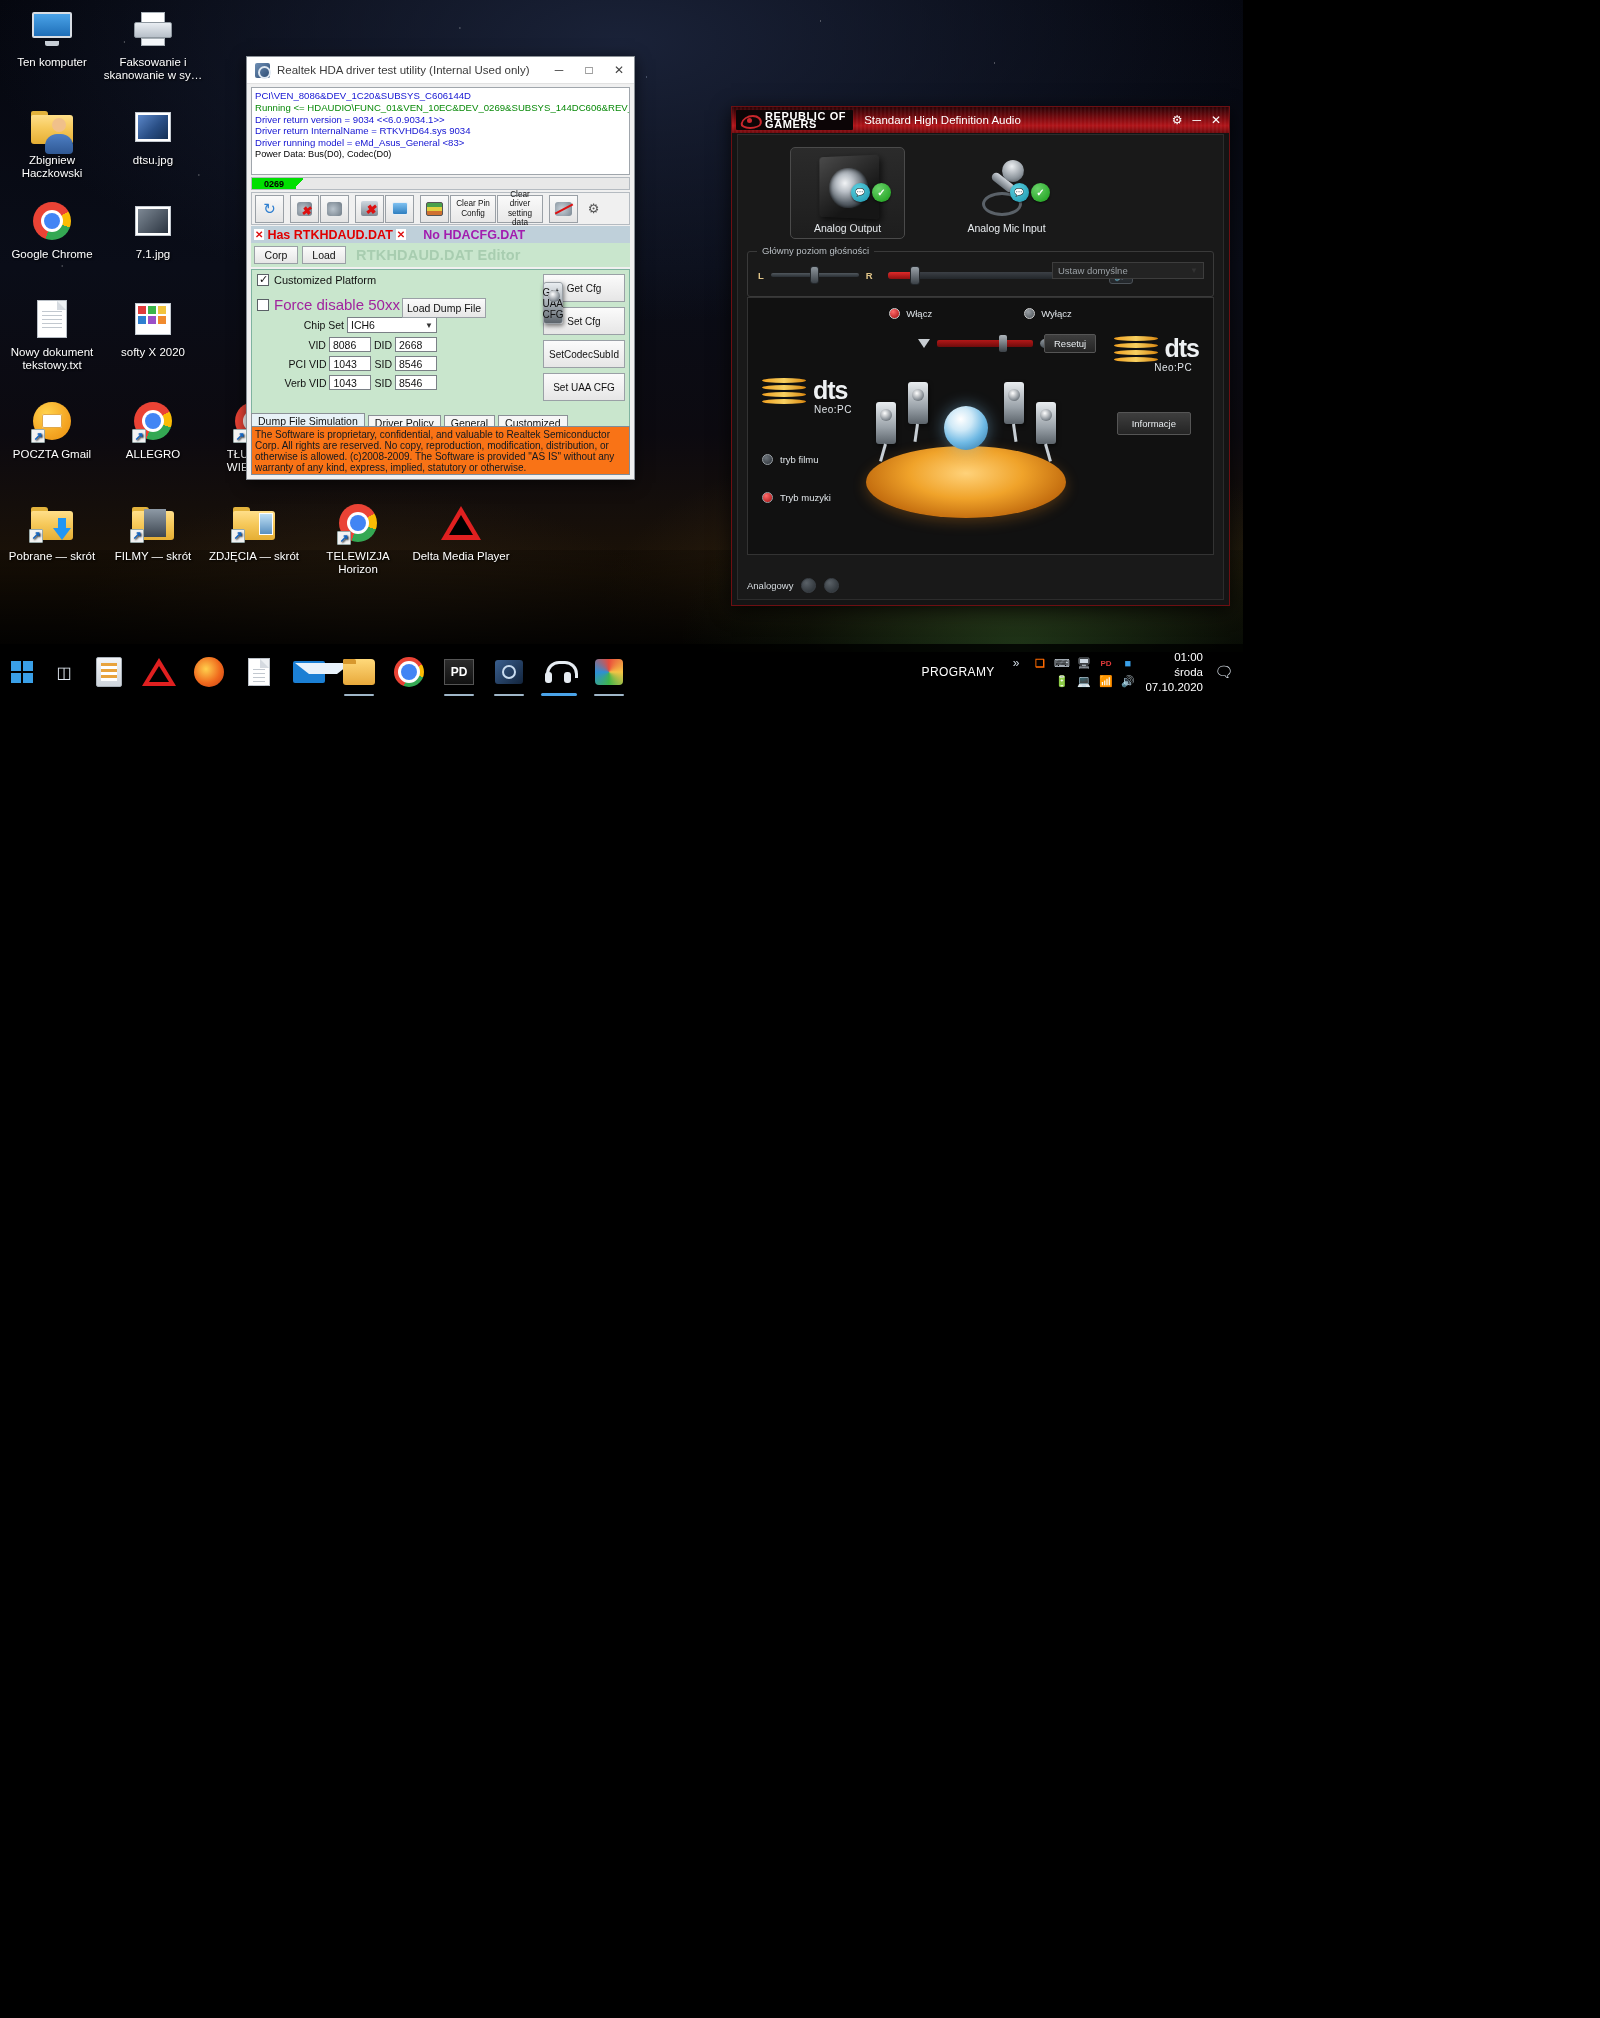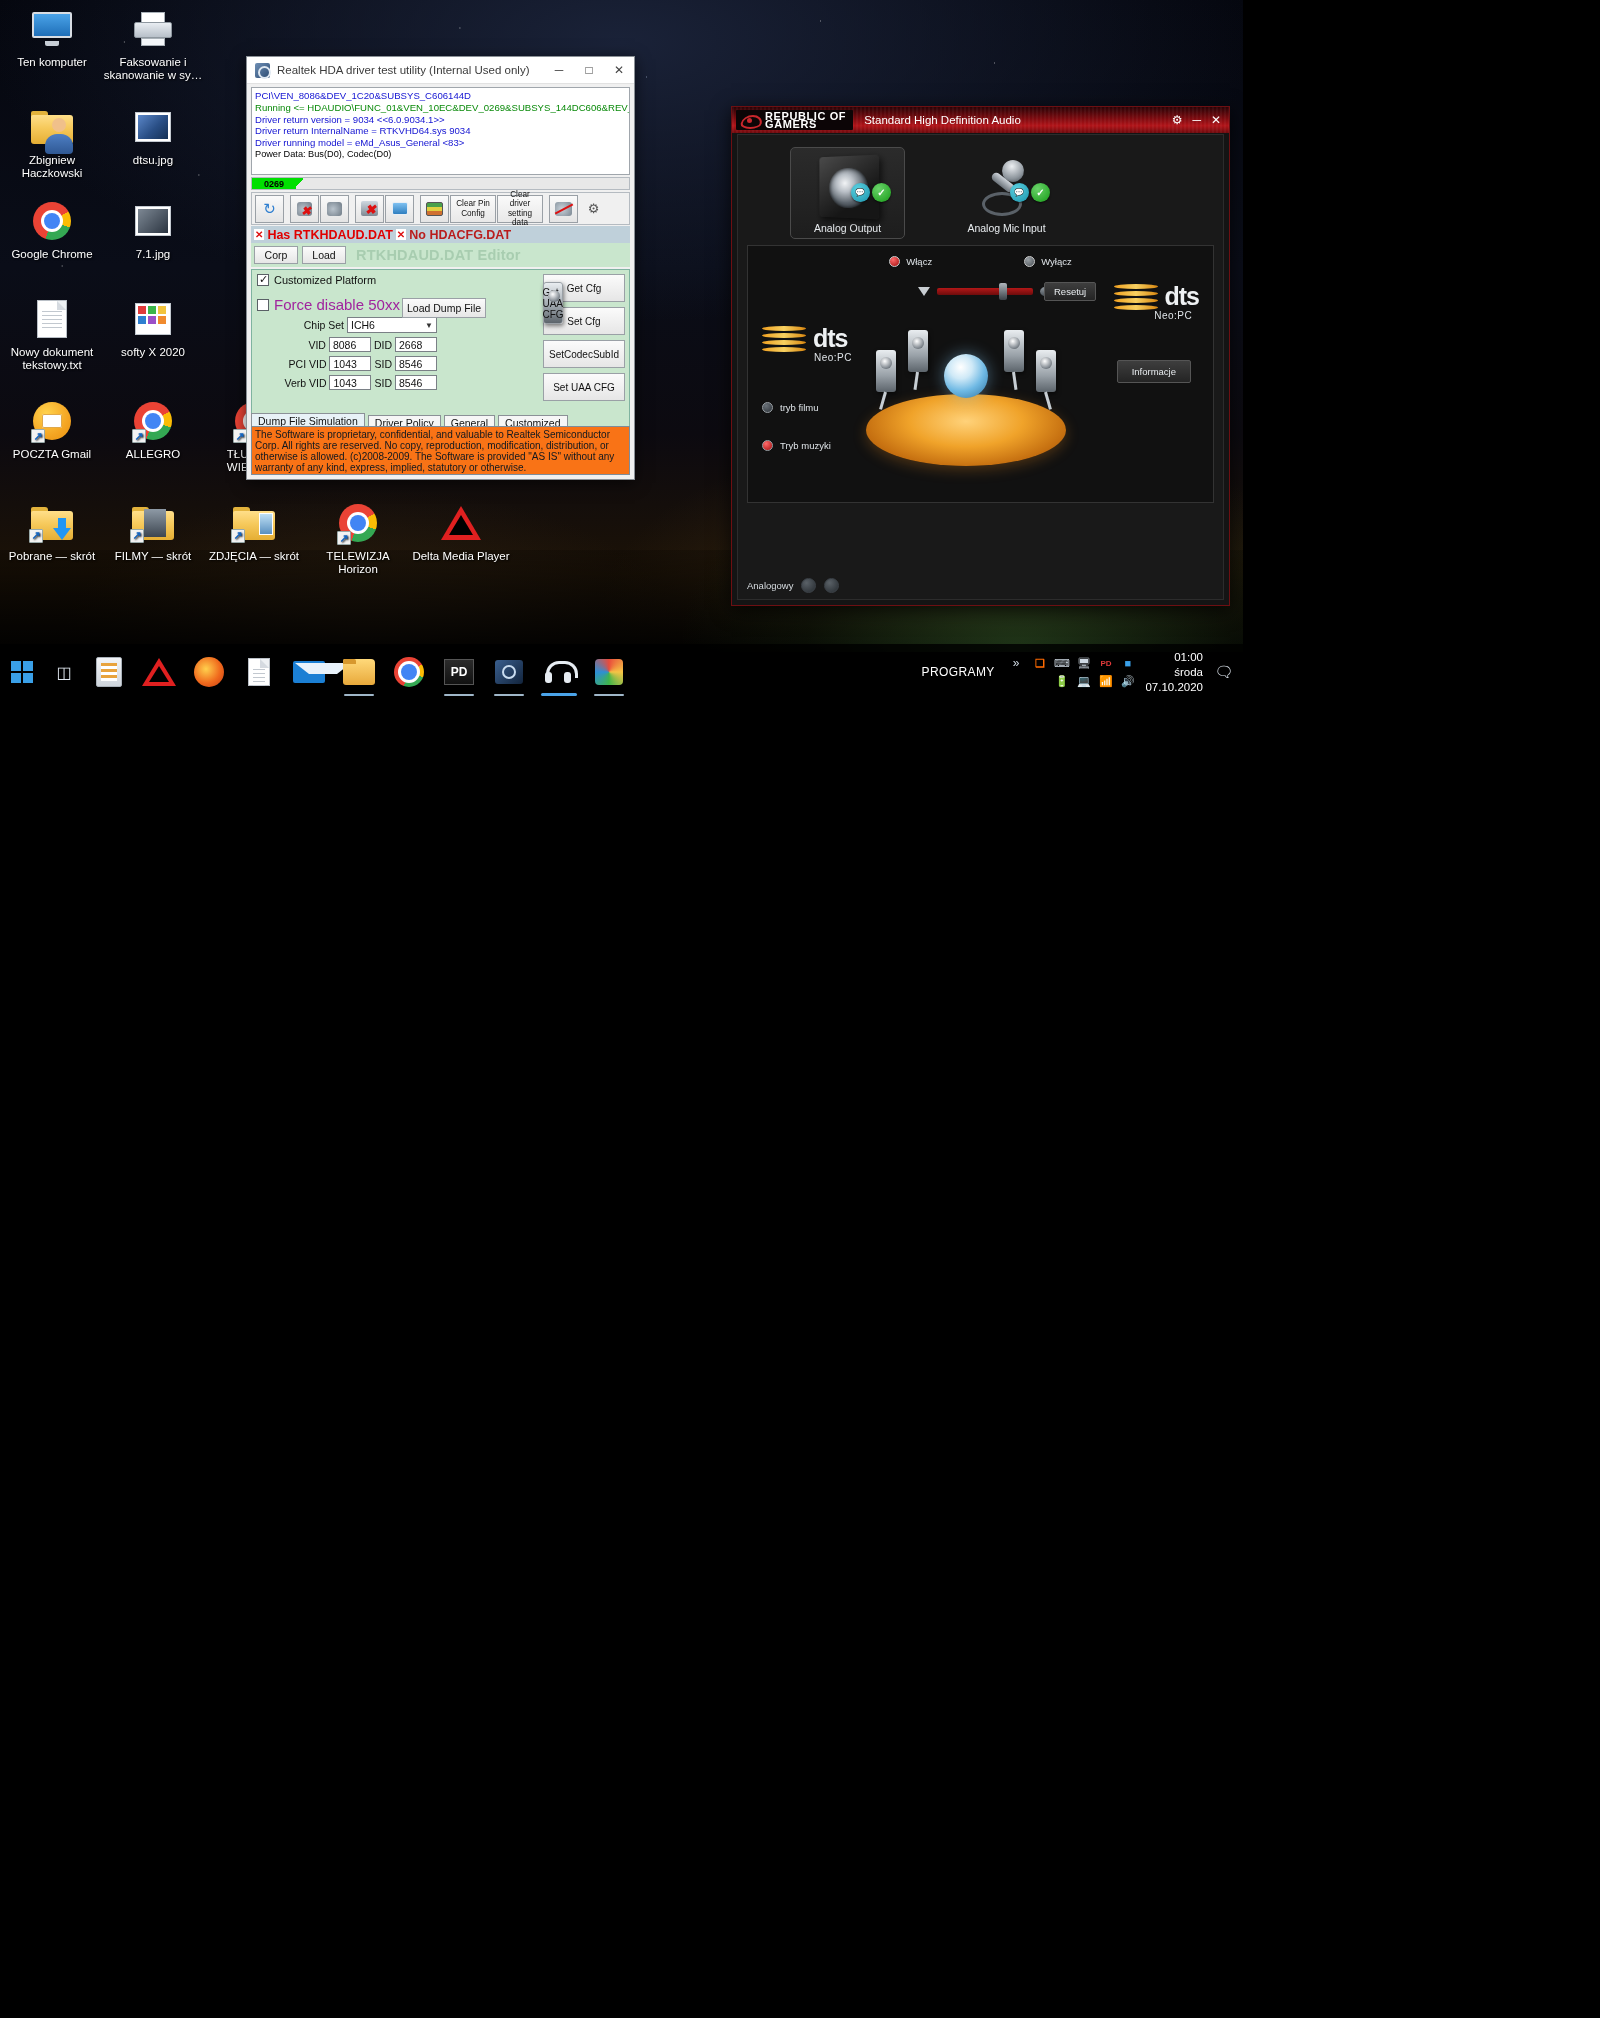--- a/index.html
+++ b/index.html
@@ -171,21 +171,21 @@
   .ic-mon { width:16px;height:13px; background:linear-gradient(180deg,#7ec0f0,#2f7fc0); border:1.5px solid #e7eef5; border-radius:2px;}
   .ic-books { width:17px;height:14px; background:linear-gradient(180deg,#4aa04a 0 4px,#e0d040 4px 8px,#d07030 8px 14px); border:1px solid #555; border-radius:2px;}
   .ic-mute { width:17px;height:14px; background:radial-gradient(circle at 40% 50%,#c8d2da,#7b8792); border-radius:3px; position:relative;}
   .ic-mute .slash { position:absolute; left:-1px; top:6px; width:20px; height:2px; background:#d11; transform:rotate(-28deg);}
   .ic-gear { color:#555; font-size:13px;}
 
   #rt-status { margin:1px 4px 0 4px; height:17px; background:#bfd0da; display:flex; align-items:center; gap:3px; padding:0 3px;
     font-size:12.5px; font-weight:bold;}
   .stx { color:#d11; font-size:10px; font-weight:bold; background:#fff; padding:0 1px;}
   .st-red { color:#e00000; }
-  .st-green { color:#b91c1c; }
+  .st-green { color:#a21caf;margin-left:14px; }
 
   #rt-editor { margin:0 4px; background:#c9e6cd; height:24px; display:flex; align-items:center; padding:2px 3px; gap:4px;}
   .gbtn { background:linear-gradient(180deg,#fbfbfb,#e6e6e6); border:1px solid #9aa0a6; font-size:10.5px;
     padding:2px 0; min-width:44px; text-align:center; color:#111;}
   #rt-editor .title { color:#a8cdb0; font-size:14.5px; font-weight:bold; margin-left:6px; letter-spacing:.2px;}
 
   #rt-body { margin:2px 4px 0 4px; background:#c9e6cd; border:1px solid #7fb3a0; height:172px; position:relative; padding:4px 5px;}
   .cbrow { display:flex; align-items:center; gap:5px; font-size:11px; color:#111;}
   .cb { width:12px; height:12px; background:#fff; border:1px solid #5a6066; position:relative;}
   .cb.checked:after { content:"\2713"; position:absolute; left:1px; top:-2px; font-size:11px; color:#111;}
@@ -745,20 +745,39 @@
           </div>
           <div class="devlbl">Analog Mic Input</div>
         </div>
         <div class="badges">
           <div class="bdg chat">💬</div>
           <div class="bdg ok">✓</div>
         </div>
       </div>
     </div>
 
+    <div id="vol-group">
+      <div class="legend">Główny poziom głośności</div>
+      <div class="volrow">
+        <span class="lr">L</span>
+        <div class="bal-track">
+            <div class="bal-thumb"></div>
+          </div>
+        <span class="lr">R</span>
+        <div class="vol-track">
+          <div class="vol-fill"></div>
+          <div class="vol-thumb"></div>
+        </div>
+        <div class="spk-btn">🔊</div>
+      </div>
+      <div id="default-sel">
+        <span>Ustaw domyślne</span>
+        <span class="caret">▼</span>
+      </div>
+    </div>
 
 
     <div id="dts-panel">
       <div class="radio-row">
         <div class="rr">
           <span class="rdot"></span>
           <span>Włącz</span>
         </div>
         <div class="rr">
           <span class="rdot off"></span>

